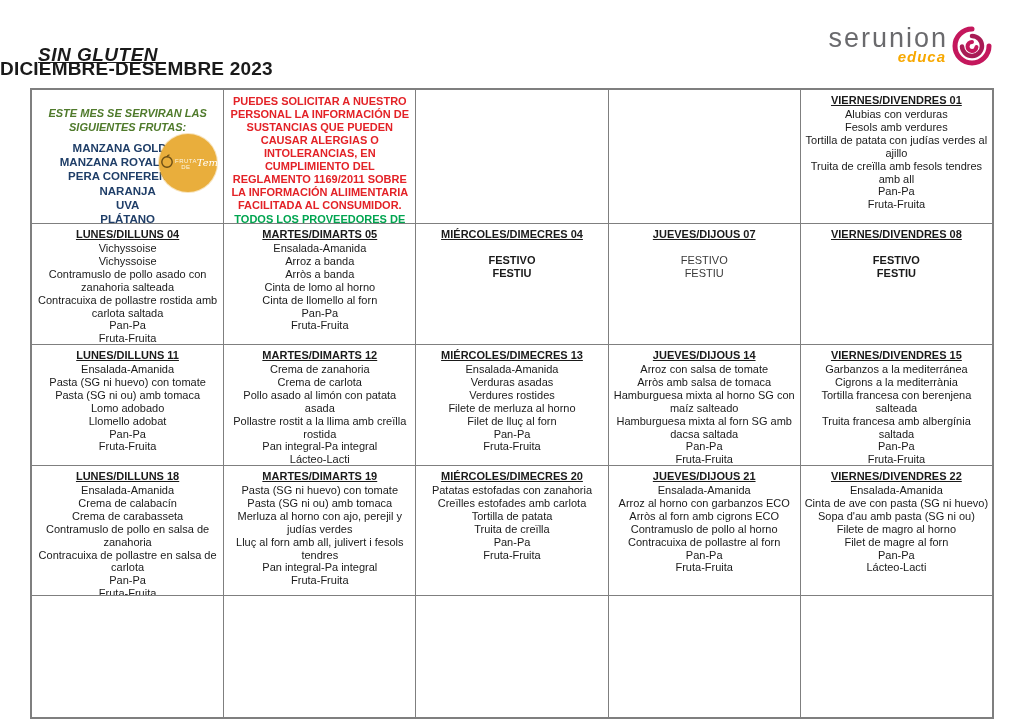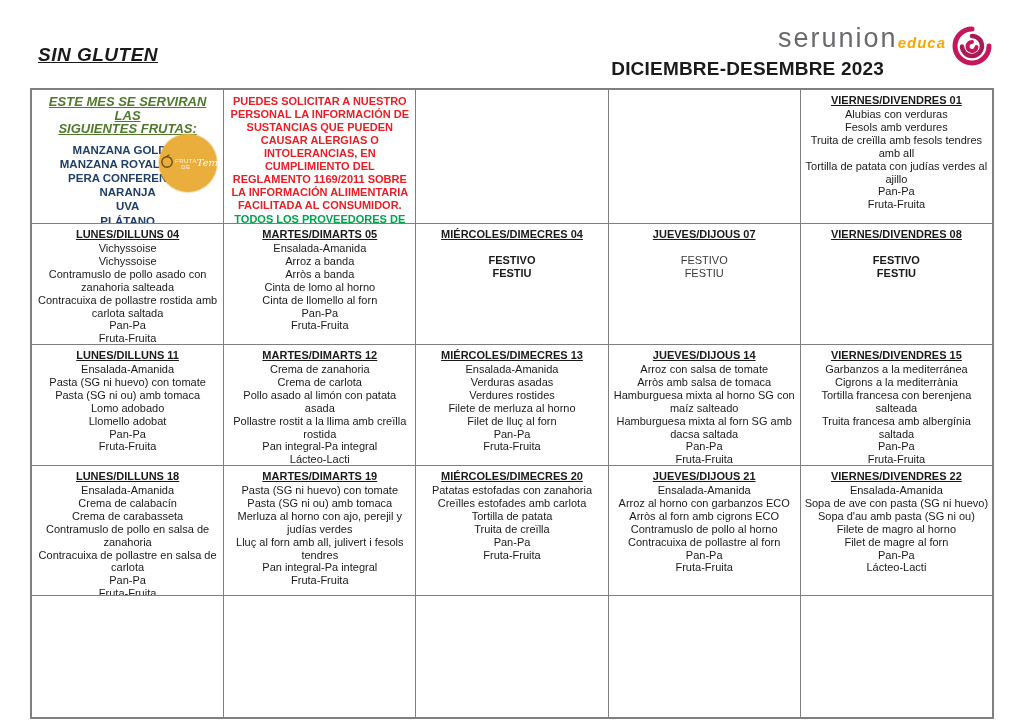--- a/index.html
+++ b/index.html
@@ -7,44 +7,44 @@
     --blue:#1f3e68; --badge-yellow:#e9ae3c; --logo-gray:#6a6a6d;
     --logo-pink:#c4175c; --logo-orange:#f7a800; --border:#7f7f7f;
   }
   *{margin:0;padding:0;box-sizing:border-box}
   html,body{width:1024px;height:724px;background:#fff;overflow:hidden;
     font-family:"Liberation Sans",sans-serif;color:#1a1a1a}
   .page{position:relative;width:1024px;height:724px;background:#fff}
 
   .doc-title{position:absolute;left:38px;top:44px;font-size:19px;font-weight:bold;
     font-style:italic;text-decoration:underline;letter-spacing:.5px}
-  .month-title{position:absolute;left:0;top:58px;width:884px;text-align:right;
+  .month-title{position:absolute;left:0;top:58px;width:884px;text-align:left;
     font-size:19px;font-weight:bold;letter-spacing:.2px}
 
   .logo{position:absolute;right:32px;top:26px;display:flex;align-items:flex-start;gap:4px}
-  .logo-text{display:flex;flex-direction:row;align-items:flex-end}
+  .logo-text{display:flex;flex-direction:column;align-items:flex-end}
   .logo-brand{font-size:27px;color:var(--logo-gray);letter-spacing:2px;line-height:24px}
   .logo-sub{font-size:15px;color:var(--logo-orange);font-style:italic;font-weight:bold;
     letter-spacing:1px;margin-right:2px;line-height:14px}
 
   .menu-table{position:absolute;left:30px;top:88px;width:964px;height:631px;
     border:2px solid var(--border);background:var(--border);
     display:grid;grid-template-columns:repeat(5,1fr);
     grid-template-rows:133px 120px 120px 129px auto;gap:1px}
   .cell{background:#fff;padding:3px 3px 2px;text-align:center;overflow:hidden;position:relative}
 
   .day-header{font-size:11px;font-weight:bold;text-decoration:underline;
     line-height:14px;margin-bottom:1px;white-space:nowrap}
   .items{font-size:11px;line-height:12.9px}
   .menu-line{min-height:0}
   .festive{margin-top:13px;font-weight:bold}
   .festive.normal{font-weight:normal;color:#3a3a3a}
 
-  .fruits-header{font-size:13px;font-weight:bold;font-style:italic;color:var(--green-dark);
-    text-decoration:underline;line-height:13.5px;margin-top:2px}
+  .fruits-header{font-size:11px;font-weight:bold;font-style:italic;color:var(--green-dark);
+    line-height:13.5px;margin-top:14px}
   .fruits-list{font-size:11.5px;font-weight:bold;color:var(--blue);line-height:14.2px;margin-top:7px}
   .fruit-line{white-space:nowrap}
 
   .fruit-badge{position:absolute;left:127px;top:44px;width:58px;height:58px;border-radius:50%;
     background:var(--badge-yellow);display:flex;flex-direction:row;align-items:center;
     justify-content:space-between;box-shadow:0 0 0 1px rgba(233,174,60,.35)}
   .badge-top{font-size:6px;color:#fdf6e3;letter-spacing:.5px;margin-top:1px}
   .badge-script{font-size:10px;color:#fff;font-style:italic;
     font-family:"DejaVu Serif",serif;line-height:10px}
 
@@ -108,22 +108,22 @@
     </div>
 
     <div class="cell"></div>
     <div class="cell"></div>
 
     <div class="cell">
       <div class="day-header">VIERNES/DIVENDRES 01</div>
       <div class="items">
           <div class="menu-line">Alubias con verduras</div>
           <div class="menu-line">Fesols amb verdures</div>
+          <div class="menu-line">Tortilla de patata con judías verdes al ajillo</div>
           <div class="menu-line">Truita de creïlla amb fesols tendres amb all</div>
-          <div class="menu-line">Tortilla de patata con judías verdes al ajillo</div>
           <div class="menu-line">Pan-Pa</div>
           <div class="menu-line">Fruta-Fruita</div>
         </div>
     </div>
 
     <div class="cell">
       <div class="day-header">LUNES/DILLUNS 04</div>
       <div class="items">
           <div class="menu-line">Vichyssoise</div>
           <div class="menu-line">Vichyssoise</div>
@@ -268,21 +268,21 @@
           <div class="menu-line">Contramuslo de pollo al horno</div>
           <div class="menu-line">Contracuixa de pollastre al forn</div>
           <div class="menu-line">Pan-Pa</div>
           <div class="menu-line">Fruta-Fruita</div>
         </div>
     </div>
     <div class="cell">
       <div class="day-header">VIERNES/DIVENDRES 22</div>
       <div class="items">
           <div class="menu-line">Ensalada-Amanida</div>
-          <div class="menu-line">Sopa de ave con pasta (SG ni huevo)</div>
+          <div class="menu-line">Cinta de ave con pasta (SG ni huevo)</div>
           <div class="menu-line">Sopa d'au amb pasta (SG ni ou)</div>
           <div class="menu-line">Filete de magro al horno</div>
           <div class="menu-line">Filet de magre al forn</div>
           <div class="menu-line">Pan-Pa</div>
           <div class="menu-line">Lácteo-Lacti</div>
         </div>
     </div>
 
     <div class="cell"></div>
     <div class="cell"></div>

